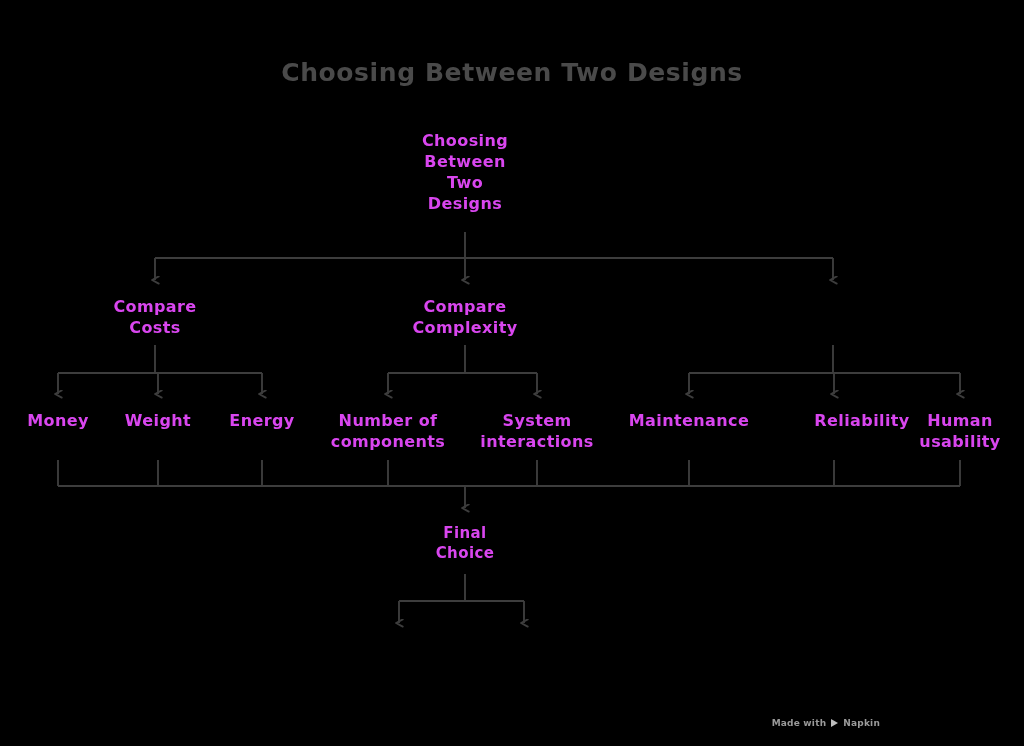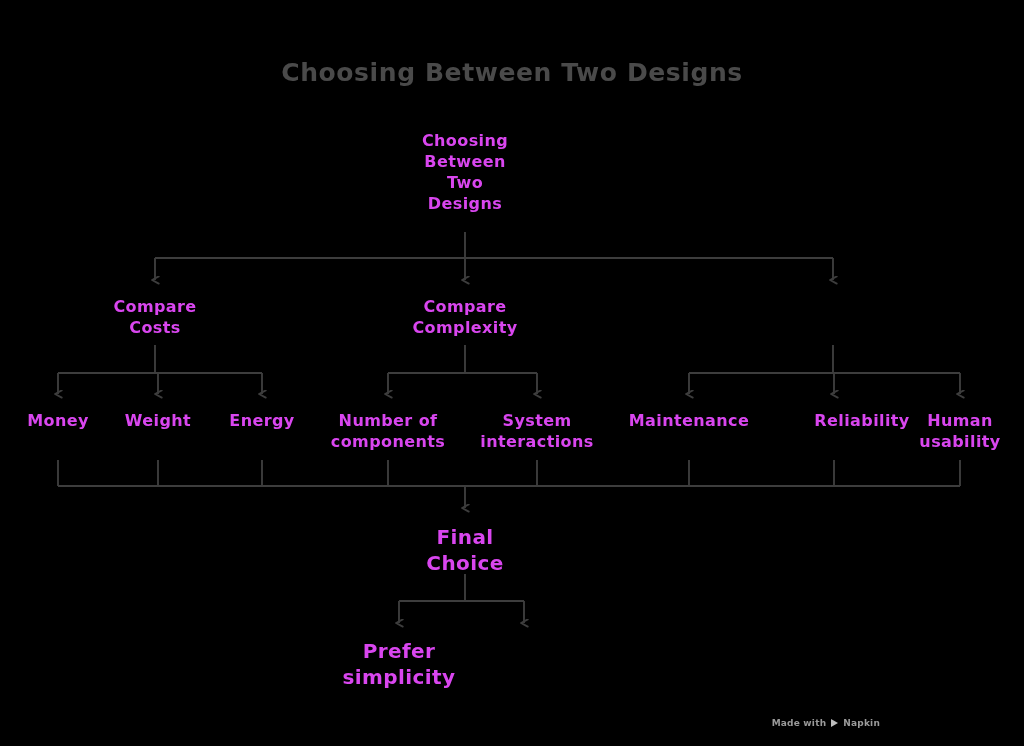--- a/index.html
+++ b/index.html
@@ -47,21 +47,21 @@
     color: #4a4a4a;
     font-family: "DejaVu Sans", sans-serif;
     font-weight: 700;
     font-size: 25px;
     letter-spacing: 0.6px;
     white-space: nowrap;
   }
   .lvl-root { font-size: 16px; }
   .lvl-1 { font-size: 16px; }
   .lvl-2 { font-size: 16px; }
-  .lvl-3 { font-size: 20px; }
+  .lvl-3 { font-size: 15px; }
   .watermark {
     position: absolute;
     right: 16px;
     bottom: 26px;
     display: flex;
     align-items: center;
     gap: 4px;
     color: #9a9a9a;
     font-family: "DejaVu Sans", sans-serif;
     font-weight: 700;
@@ -152,22 +152,20 @@
   <div class="node lvl-2" style="left:537px; top:402px;">System
 interactions</div>
   <div class="node lvl-2" style="left:689px; top:402px;">Maintenance</div>
   <div class="node lvl-2" style="left:834px; top:402px;margin-left:28px;">Reliability</div>
   <div class="node lvl-2" style="left:960px; top:402px;text-align:center;">Human
 usability</div>
 
   <div class="node lvl-3" style="left:465px; top:516px;">Final
 Choice</div>
 
-  <div class="node lvl-3" style="left:399px; top:630px;">Prefer
-simplicity</div>
 
   <div class="watermark">
     <span>Made with</span>
     <span class="wm-mark"></span>
     <span>Napkin</span>
   </div>
 
 </div>
 
 </body></html>

